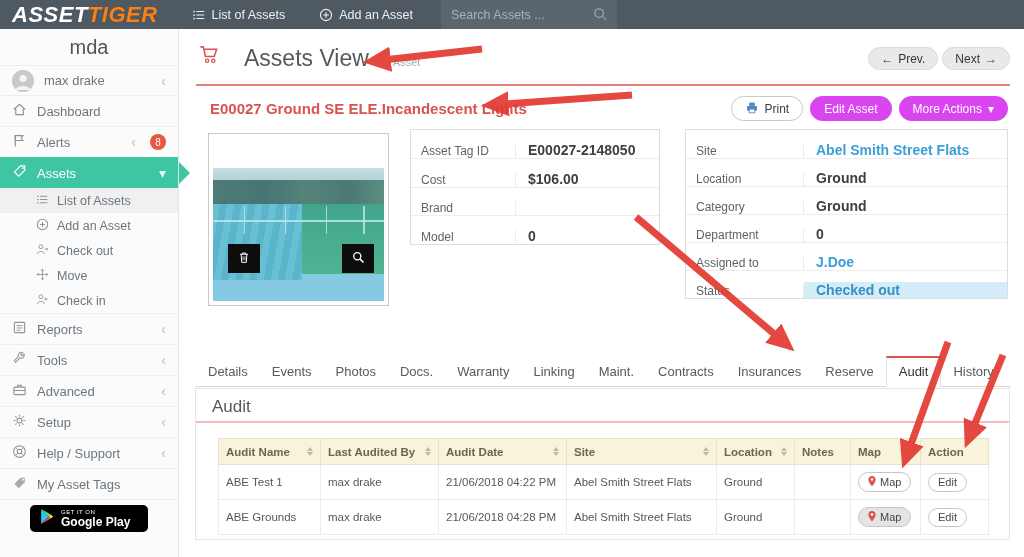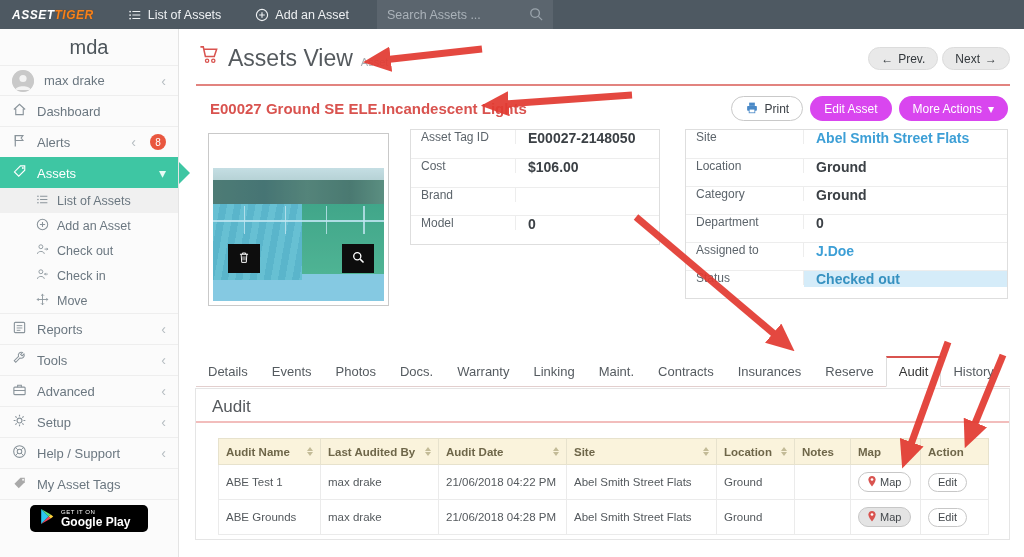--- a/index.html
+++ b/index.html
@@ -2,21 +2,21 @@
 <html><head>
 <meta charset="utf-8">
 <style>
   * { margin:0; padding:0; box-sizing:border-box; }
   html,body { background:#fff; }
   body { font-family:"Liberation Sans","DejaVu Sans",sans-serif; }
   #app { position:relative; width:1024px; height:557px; background:#fff; overflow:hidden; }
 
   
   .navbar { position:absolute; left:0; top:0; width:1024px; height:29px; background:#4e5962; display:flex; align-items:center; z-index:5; }
-  .logo { margin-left:12px; font-size:12px; font-weight:bold; font-style:italic; letter-spacing:.5px; white-space:nowrap; }
+  .logo { margin-left:12px; font-size:22px; font-weight:bold; font-style:italic; letter-spacing:.5px; white-space:nowrap; }
   .logo .l1 { color:#fff; }
   .logo .l2 { color:#f5821f; text-shadow:0 0 1px #7a3d00; }
   .nav-link { display:flex; align-items:center; gap:6px; color:#eef1f3; font-size:12.5px; margin-left:34px; cursor:pointer; }
   .nav-ic { display:inline-flex; }
   .searchbox { position:relative; margin-left:28px; width:176px; height:29px; background:#5b656e; display:flex; align-items:center; }
   .searchbox input { width:100%; height:100%; background:transparent; border:none; outline:none; color:#cdd3d8; font-size:12.5px; padding:0 30px 0 10px; font-family:inherit; }
   .searchbox input::placeholder { color:#aab2b9; }
   .search-ic { position:absolute; right:9px; top:7px; }
 
   
@@ -34,21 +34,21 @@
   .submenu { }
   .sub { height:25px; display:flex; align-items:center; gap:8px; padding:0 12px 0 36px; color:#6b7780; font-size:12.5px; cursor:pointer; }
   .sub.cur { background:#f0f0f0; }
   .gp-wrap { border-top:1px solid #eee; height:38px; display:flex; align-items:center; justify-content:center; }
   .gp { width:118px; height:27px; background:#000; border-radius:5px; display:flex; align-items:center; gap:7px; padding:0 10px; cursor:pointer; }
   .gp-txt { color:#fff; line-height:1; }
   .gp-txt .t1 { font-size:6px; letter-spacing:.5px; display:block; }
   .gp-txt .t2 { font-size:12px; font-weight:bold; display:block; margin-top:1px; }
 
   
-  .page-title { position:absolute; left:198px; top:44px; display:flex; align-items:flex-end; gap:8px; z-index:2; }
+  .page-title { position:absolute; left:198px; top:44px; display:flex; align-items:flex-end; gap:24px; z-index:2; }
   .page-title h1 { font-size:23px; font-weight:400; color:#555a5e; line-height:1; }
   .page-title .subt { font-size:11px; color:#a7acb0; margin-bottom:2px; }
   .cart-ic { margin-bottom:1px; }
   .pager { position:absolute; top:47px; right:14px; display:flex; gap:4px; z-index:2; }
   .pbtn { height:23px; padding:0 12px; border-radius:12px; background:#e9e9e9; border:1px solid #dcdcdc; color:#33383c; font-size:12px; display:flex; align-items:center; gap:5px; cursor:pointer; font-family:inherit; }
   .red-rule { position:absolute; left:196px; top:84px; width:814px; height:2px; background:#e2837f; z-index:1; }
 
   
   .asset-title { position:absolute; left:210px; top:100px; font-size:15px; font-weight:bold; color:#d9534f; z-index:2; }
   .act-btns { position:absolute; top:96px; right:16px; display:flex; gap:7px; z-index:2; }
@@ -67,21 +67,21 @@
   .ph-fv { position:absolute; top:38px; width:1.5px; height:28px; background:rgba(225,243,248,.8); }
   .ph-tint { position:absolute; inset:0; background:rgba(110,198,228,.28); }
   .ph-btn { position:absolute; width:32px; height:29px; background:#0d0d0d; display:flex; align-items:center; justify-content:center; cursor:pointer; border:none; }
   .ph-btn.trash { left:19px; top:110px; }
   .ph-btn.zoom { left:133px; top:110px; }
 
   
   .dtable { position:absolute; border:1px solid #dedede; background:#fff; z-index:2; }
   .dtable.left { left:410px; top:129px; width:250px; }
   .dtable.right { left:685px; top:129px; width:323px; }
-  .drow { display:flex; border-top:1px solid #ededed; align-items:flex-start; }
+  .drow { display:flex; border-top:1px solid #ededed; align-items:flex-end; }
   .drow:first-child { border-top:none; }
   .dtable.left .drow { height:28.4px; }
   .dtable.right .drow { height:28px; }
   .dlabel { width:105px; flex:none; display:flex; align-items:center; padding-left:10px; font-size:12px; color:#5c646b; border-right:1px solid #ededed; }
   .dtable.right .dlabel { width:118px; }
   .dvalue { flex:1; display:flex; align-items:center; padding-left:12px; font-size:14px; font-weight:600; color:#3b4045; }
   .dvalue.link { color:#3d9fd6; cursor:pointer; }
   .drow.status .dvalue { background:#d5ecf9; color:#3691c0; }
 
   
@@ -202,31 +202,31 @@
       <div class="sub">
         <span><svg width="13" height="13" viewBox="0 0 16 16">
               <circle cx="6" cy="4.6" r="2.4" stroke="#8a949b" stroke-width="1.1" fill="none"></circle>
               <path d="M1.8 13.4c0-4 8.4-4 8.4 0" stroke="#8a949b" stroke-width="1.1" fill="none"></path>
               <path d="M10.5 7.5h4M13 6l1.5 1.5L13 9" stroke="#8a949b" stroke-width="1.1" fill="none"></path>
             </svg></span>
         <span>Check out</span>
       </div>
       <div class="sub">
         <span><svg width="13" height="13" viewBox="0 0 16 16">
+              <path d="M8 1.5v13M1.5 8h13M8 1.5L6.2 3.3M8 1.5l1.8 1.8M8 14.5l-1.8-1.8M8 14.5l1.8-1.8M1.5 8l1.8-1.8M1.5 8l1.8 1.8M14.5 8l-1.8-1.8M14.5 8l-1.8 1.8" stroke="#8a949b" stroke-width="1.1" fill="none"></path>
+            </svg></span>
+        <span>Move</span>
+      </div>
+      <div class="sub">
+        <span><svg width="13" height="13" viewBox="0 0 16 16">
               <circle cx="6" cy="4.6" r="2.4" stroke="#8a949b" stroke-width="1.1" fill="none"></circle>
               <path d="M1.8 13.4c0-4 8.4-4 8.4 0" stroke="#8a949b" stroke-width="1.1" fill="none"></path>
               <path d="M14.5 7.5h-4M12 6l-1.5 1.5L12 9" stroke="#8a949b" stroke-width="1.1" fill="none"></path>
             </svg></span>
         <span>Check in</span>
-      </div>
-      <div class="sub">
-        <span><svg width="13" height="13" viewBox="0 0 16 16">
-              <path d="M8 1.5v13M1.5 8h13M8 1.5L6.2 3.3M8 1.5l1.8 1.8M8 14.5l-1.8-1.8M8 14.5l1.8-1.8M1.5 8l1.8-1.8M1.5 8l1.8 1.8M14.5 8l-1.8-1.8M14.5 8l-1.8 1.8" stroke="#8a949b" stroke-width="1.1" fill="none"></path>
-            </svg></span>
-        <span>Move</span>
       </div>
     </div>
 
     <div class="srow">
       <span><svg width="15" height="15" viewBox="0 0 16 16">
             <rect x="2.5" y="2.5" width="11" height="11" rx="1" stroke="#8a949b" stroke-width="1.2" fill="none"></rect>
             <path d="M5 6h6M5 8.5h6M5 11h4" stroke="#8a949b" stroke-width="1"></path>
           </svg></span>
       <span class="lbl">Reports</span>
       <span class="chev">‹</span>

